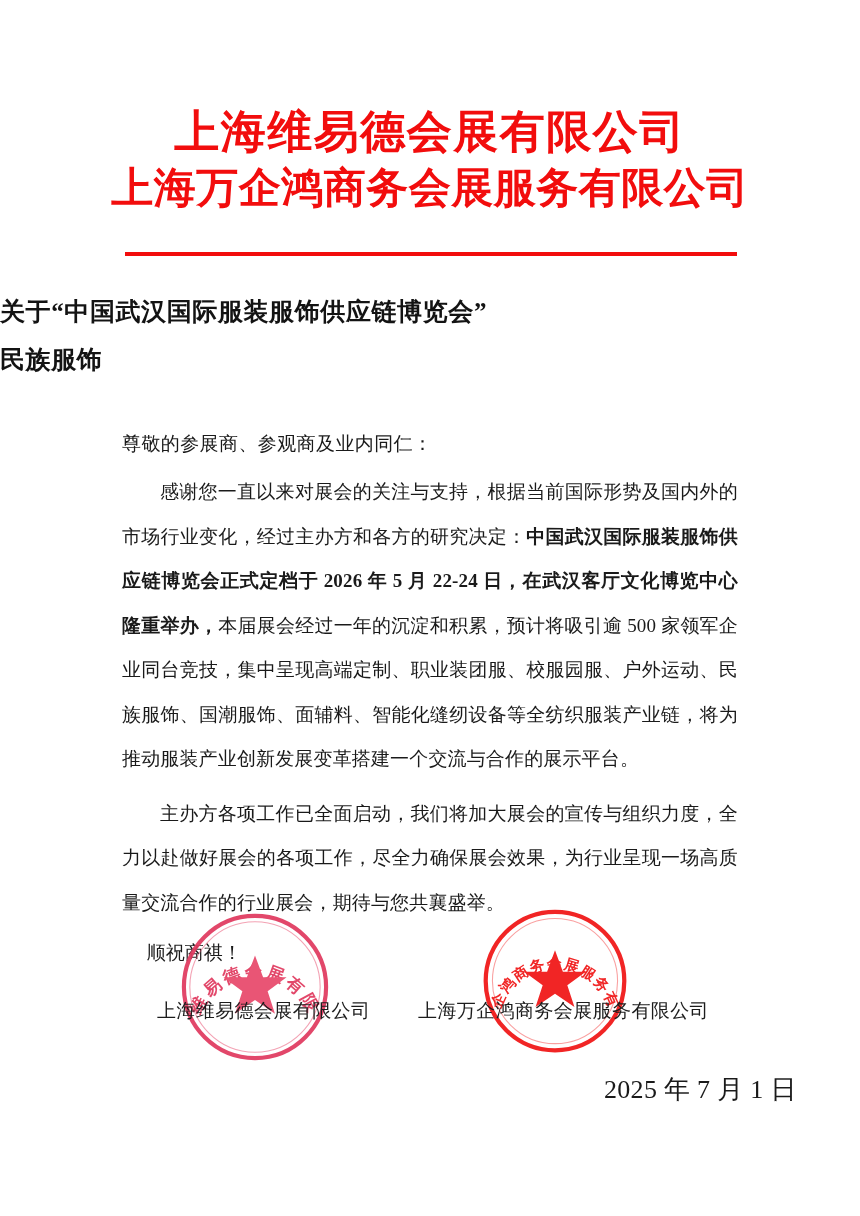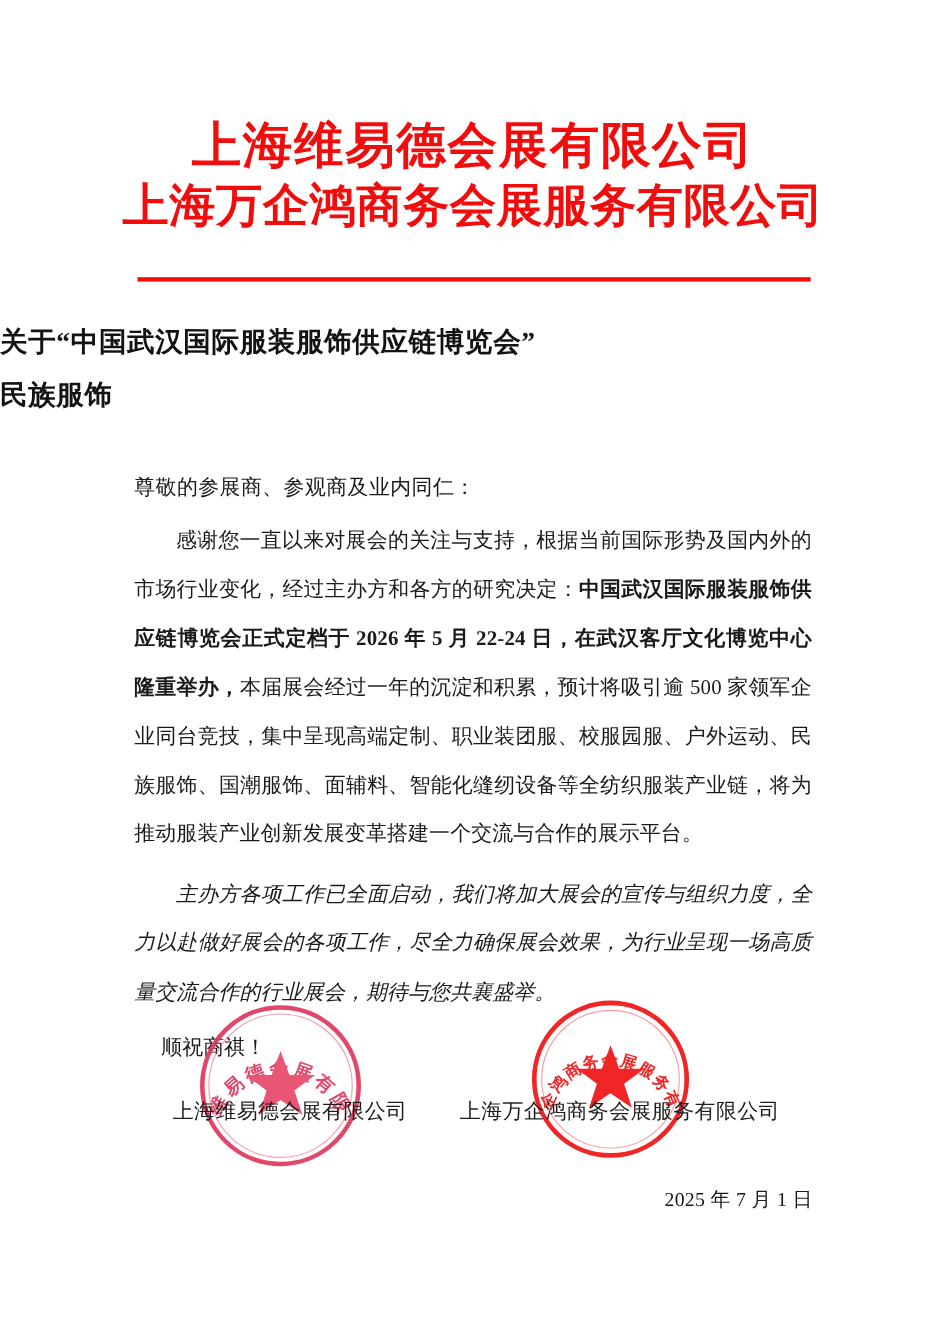--- a/index.html
+++ b/index.html
@@ -88,21 +88,21 @@
   .para {
     font-size: 19px;
     line-height: 44.5px;
     text-align: justify;
     text-justify: inter-ideograph;
     text-indent: 2em;
     letter-spacing: 0.15px;
     margin: 0;
   }
   .para.p1 { margin-top: 7px; }
-  .para.p2 { margin-top: 10px; font-style: italic; }
+  .para.p2 { margin-top: 10px; }
   .para b { font-weight: 700; }
   .closing {
     font-size: 19px;
     line-height: 40px;
     text-indent: 1.3em;
     margin-top: 8px;
   }
 
   
   .seal {
@@ -125,21 +125,21 @@
     z-index: 5;
   }
   #signature-weiyide  { left: 157px; top: 998px; }
   #signature-wanqihong { left: 418px; top: 998px; }
 
   
   .date-line {
     position: absolute;
     left: 604px;
     top: 1077px;
-    font-size: 18px;
+    font-size: 26px;
     line-height: 26px;
     letter-spacing: 0.3px;
     color: #1a1a1a;
     white-space: nowrap;
   }
 </style>
 </head>
 <body>
 
 <div class="page">

